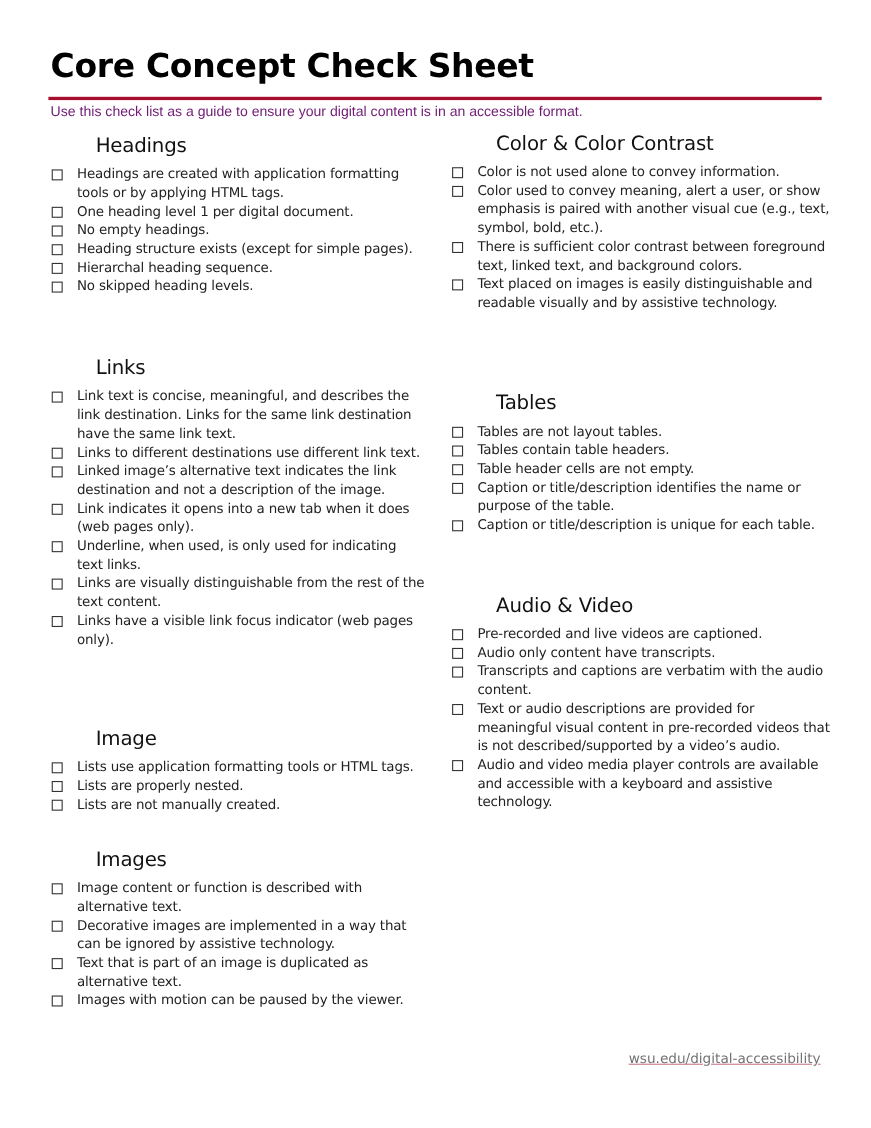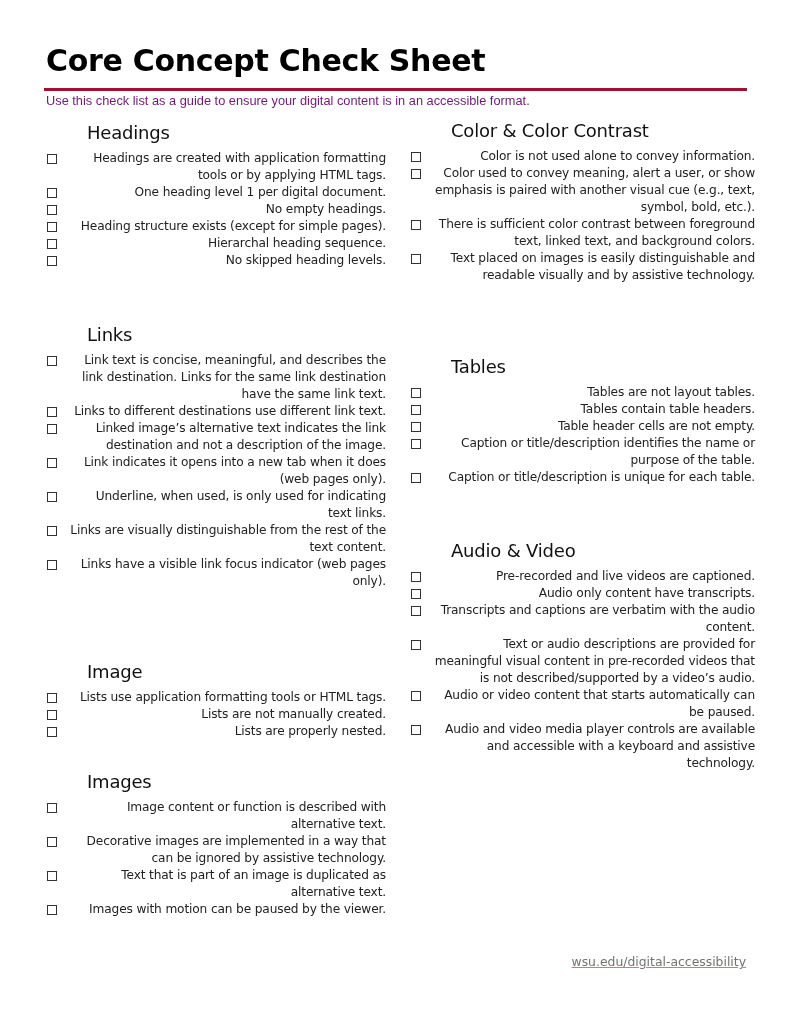--- a/index.html
+++ b/index.html
@@ -49,21 +49,21 @@
     .section-heading {
       font-family: "DejaVu Sans", sans-serif;
       font-weight: normal;
       font-size: 18px;
       letter-spacing: -0.2px;
       color: #111;
       line-height: 30px;
       margin-bottom: 2px;
       margin-left: 41px;
     }
-    .check-list { list-style: none; text-align: right; }
+    .check-list { list-style: none; }
     .check-item {
       position: relative;
       padding-left: 24px;
       font-family: "DejaVu Sans", sans-serif;
       font-size: 12.2px;
       line-height: 17px;
       color: #222;
       letter-spacing: -0.15px;
     }
     .checkbox {
@@ -118,22 +118,22 @@
         <li class="check-item"><span class="checkbox"></span><span>Underline, when used, is only used for indicating text links.</span></li>
         <li class="check-item"><span class="checkbox"></span><span>Links are visually distinguishable from the rest of the text content.</span></li>
         <li class="check-item"><span class="checkbox"></span><span>Links have a visible link focus indicator (web pages only).</span></li>
       </ul>
   </section>
 
   <section class="section" style="top:657px">
     <h2 class="section-heading">Image</h2>
     <ul class="check-list">
         <li class="check-item"><span class="checkbox"></span><span>Lists use application formatting tools or HTML tags.</span></li>
+        <li class="check-item"><span class="checkbox"></span><span>Lists are properly nested.</span></li>
         <li class="check-item"><span class="checkbox"></span><span>Lists are not manually created.</span></li>
-        <li class="check-item"><span class="checkbox"></span><span>Lists are properly nested.</span></li>
       </ul>
   </section>
 
   <section class="section" style="top:767px">
     <h2 class="section-heading">Images</h2>
     <ul class="check-list">
         <li class="check-item"><span class="checkbox"></span><span>Image content or function is described with alternative text.</span></li>
         <li class="check-item"><span class="checkbox"></span><span>Decorative images are implemented in a way that can be ignored by assistive technology.</span></li>
         <li class="check-item"><span class="checkbox"></span><span>Text that is part of an image is duplicated as alternative text.</span></li>
         <li class="check-item"><span class="checkbox"></span><span>Images with motion can be paused by the viewer.</span></li>
@@ -164,19 +164,18 @@
       </ul>
   </section>
 
   <section class="section" style="top:536px">
     <h2 class="section-heading">Audio &amp; Video</h2>
     <ul class="check-list">
         <li class="check-item"><span class="checkbox"></span><span>Pre-recorded and live videos are captioned.</span></li>
         <li class="check-item"><span class="checkbox"></span><span>Audio only content have transcripts.</span></li>
         <li class="check-item"><span class="checkbox"></span><span>Transcripts and captions are verbatim with the audio content.</span></li>
         <li class="check-item"><span class="checkbox"></span><span>Text or audio descriptions are provided for meaningful visual content in pre-recorded videos that is not described/supported by a video’s audio.</span></li>
-        <li class="check-item"><span class="checkbox"></span><span>Audio or video content that starts automatically can be paused.</span></li>
         <li class="check-item"><span class="checkbox"></span><span>Audio and video media player controls are available and accessible with a keyboard and assistive technology.</span></li>
       </ul>
   </section>
 </div>
 
 <a class="footer-link">wsu.edu/digital-accessibility</a>
 
 </body></html>

